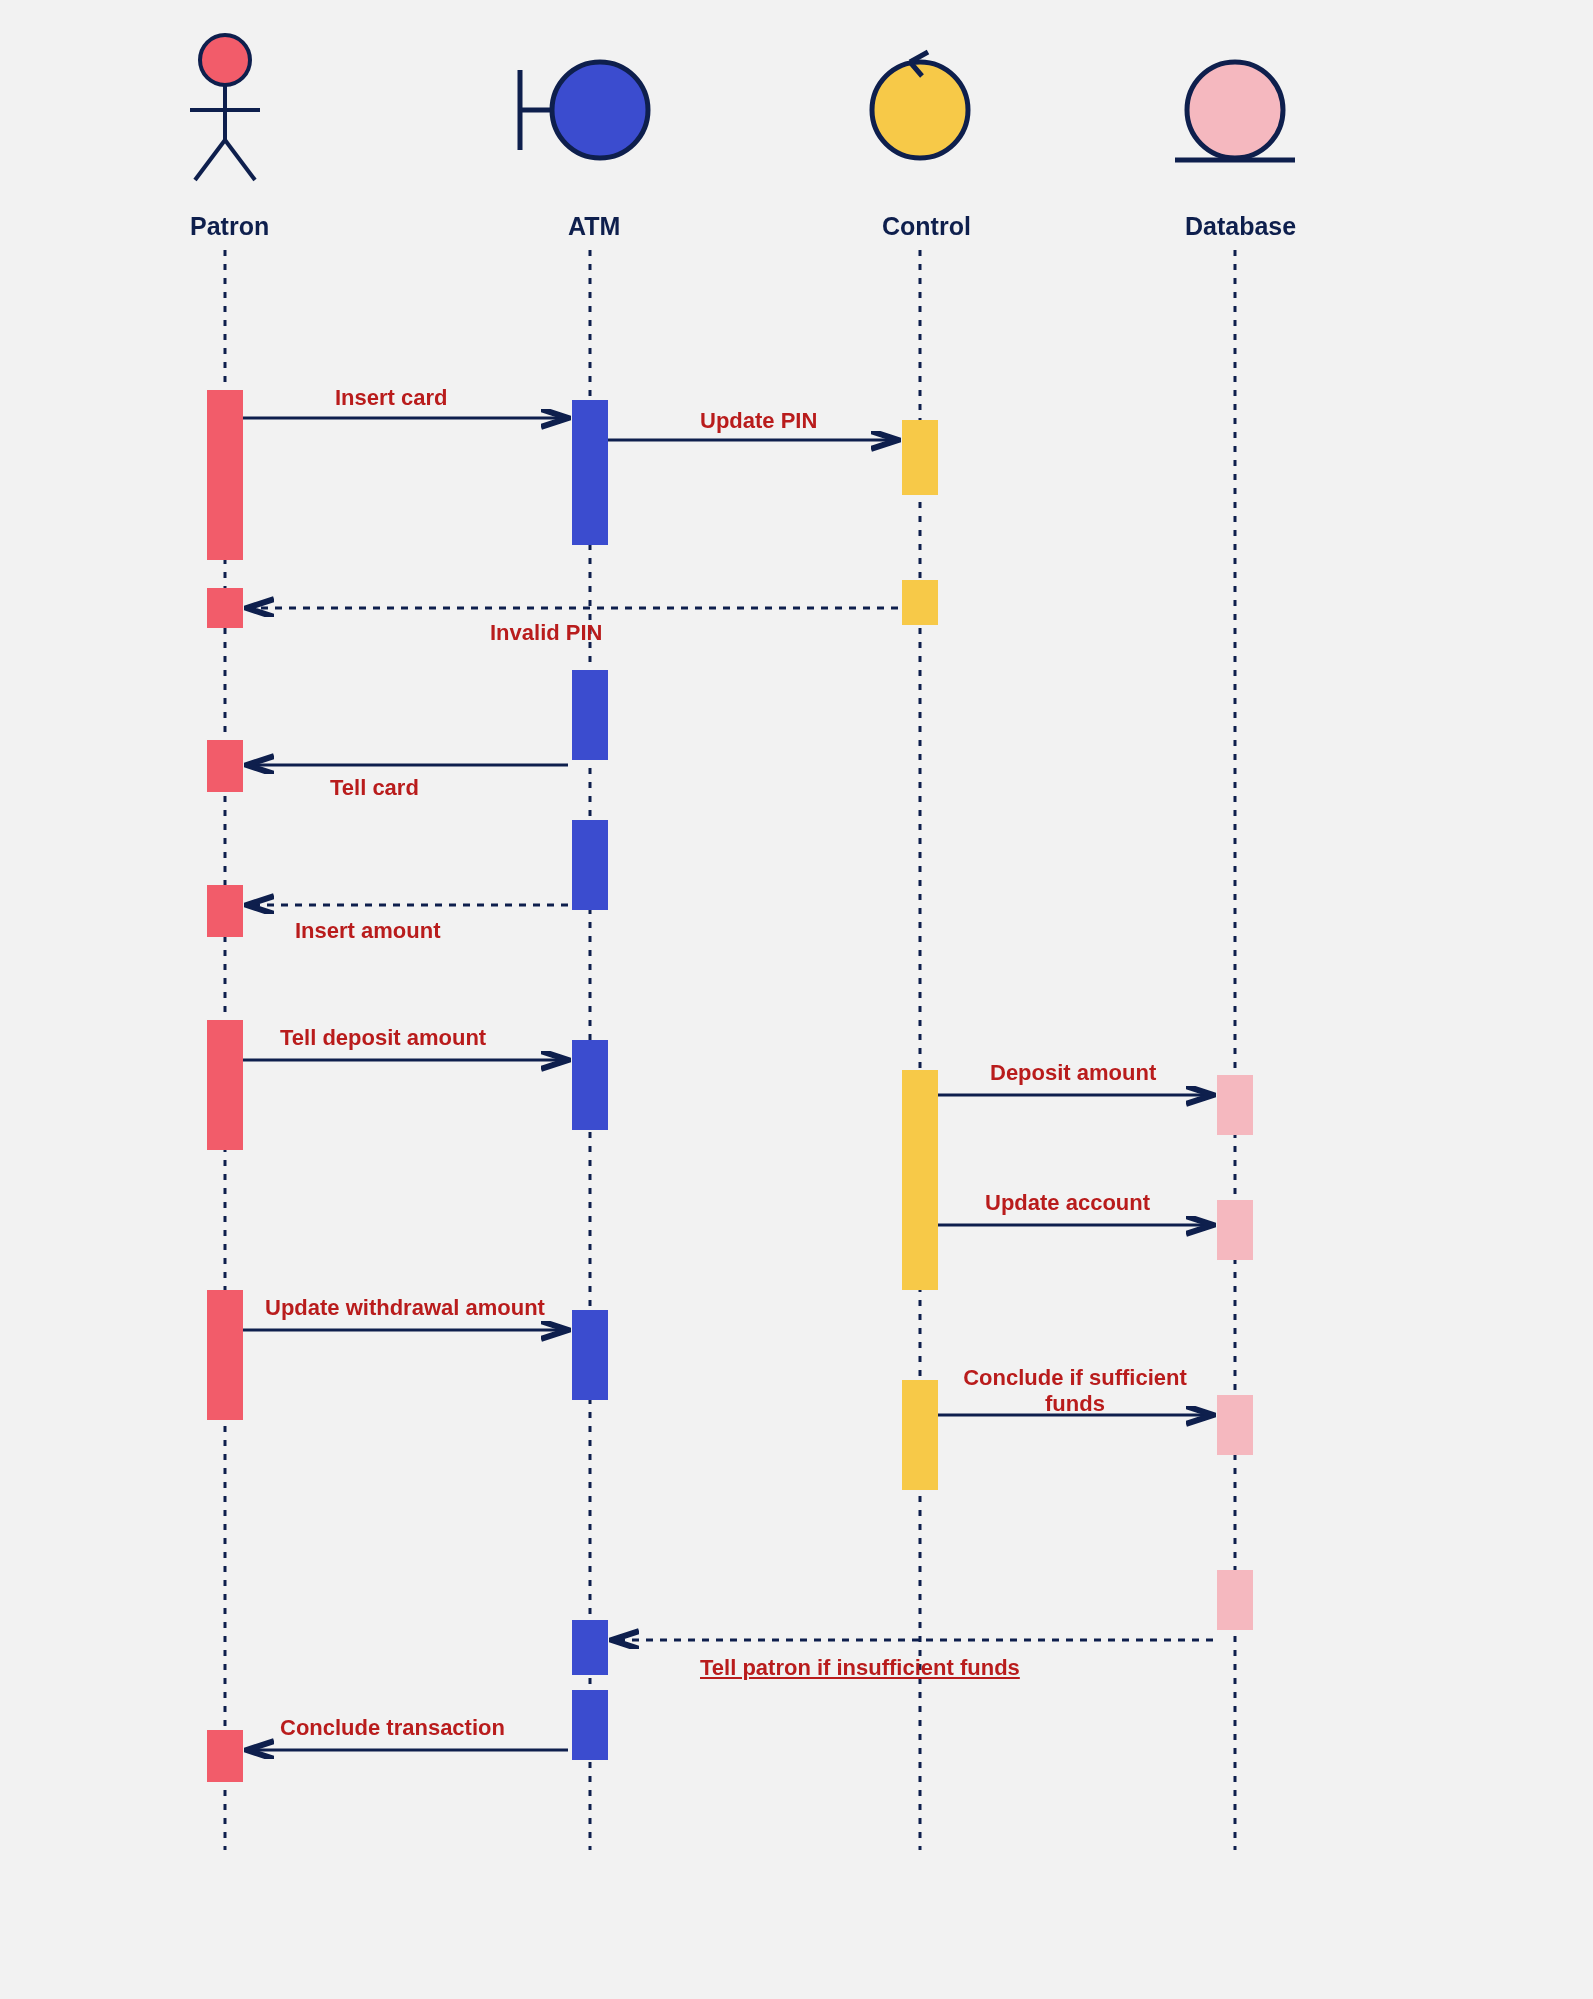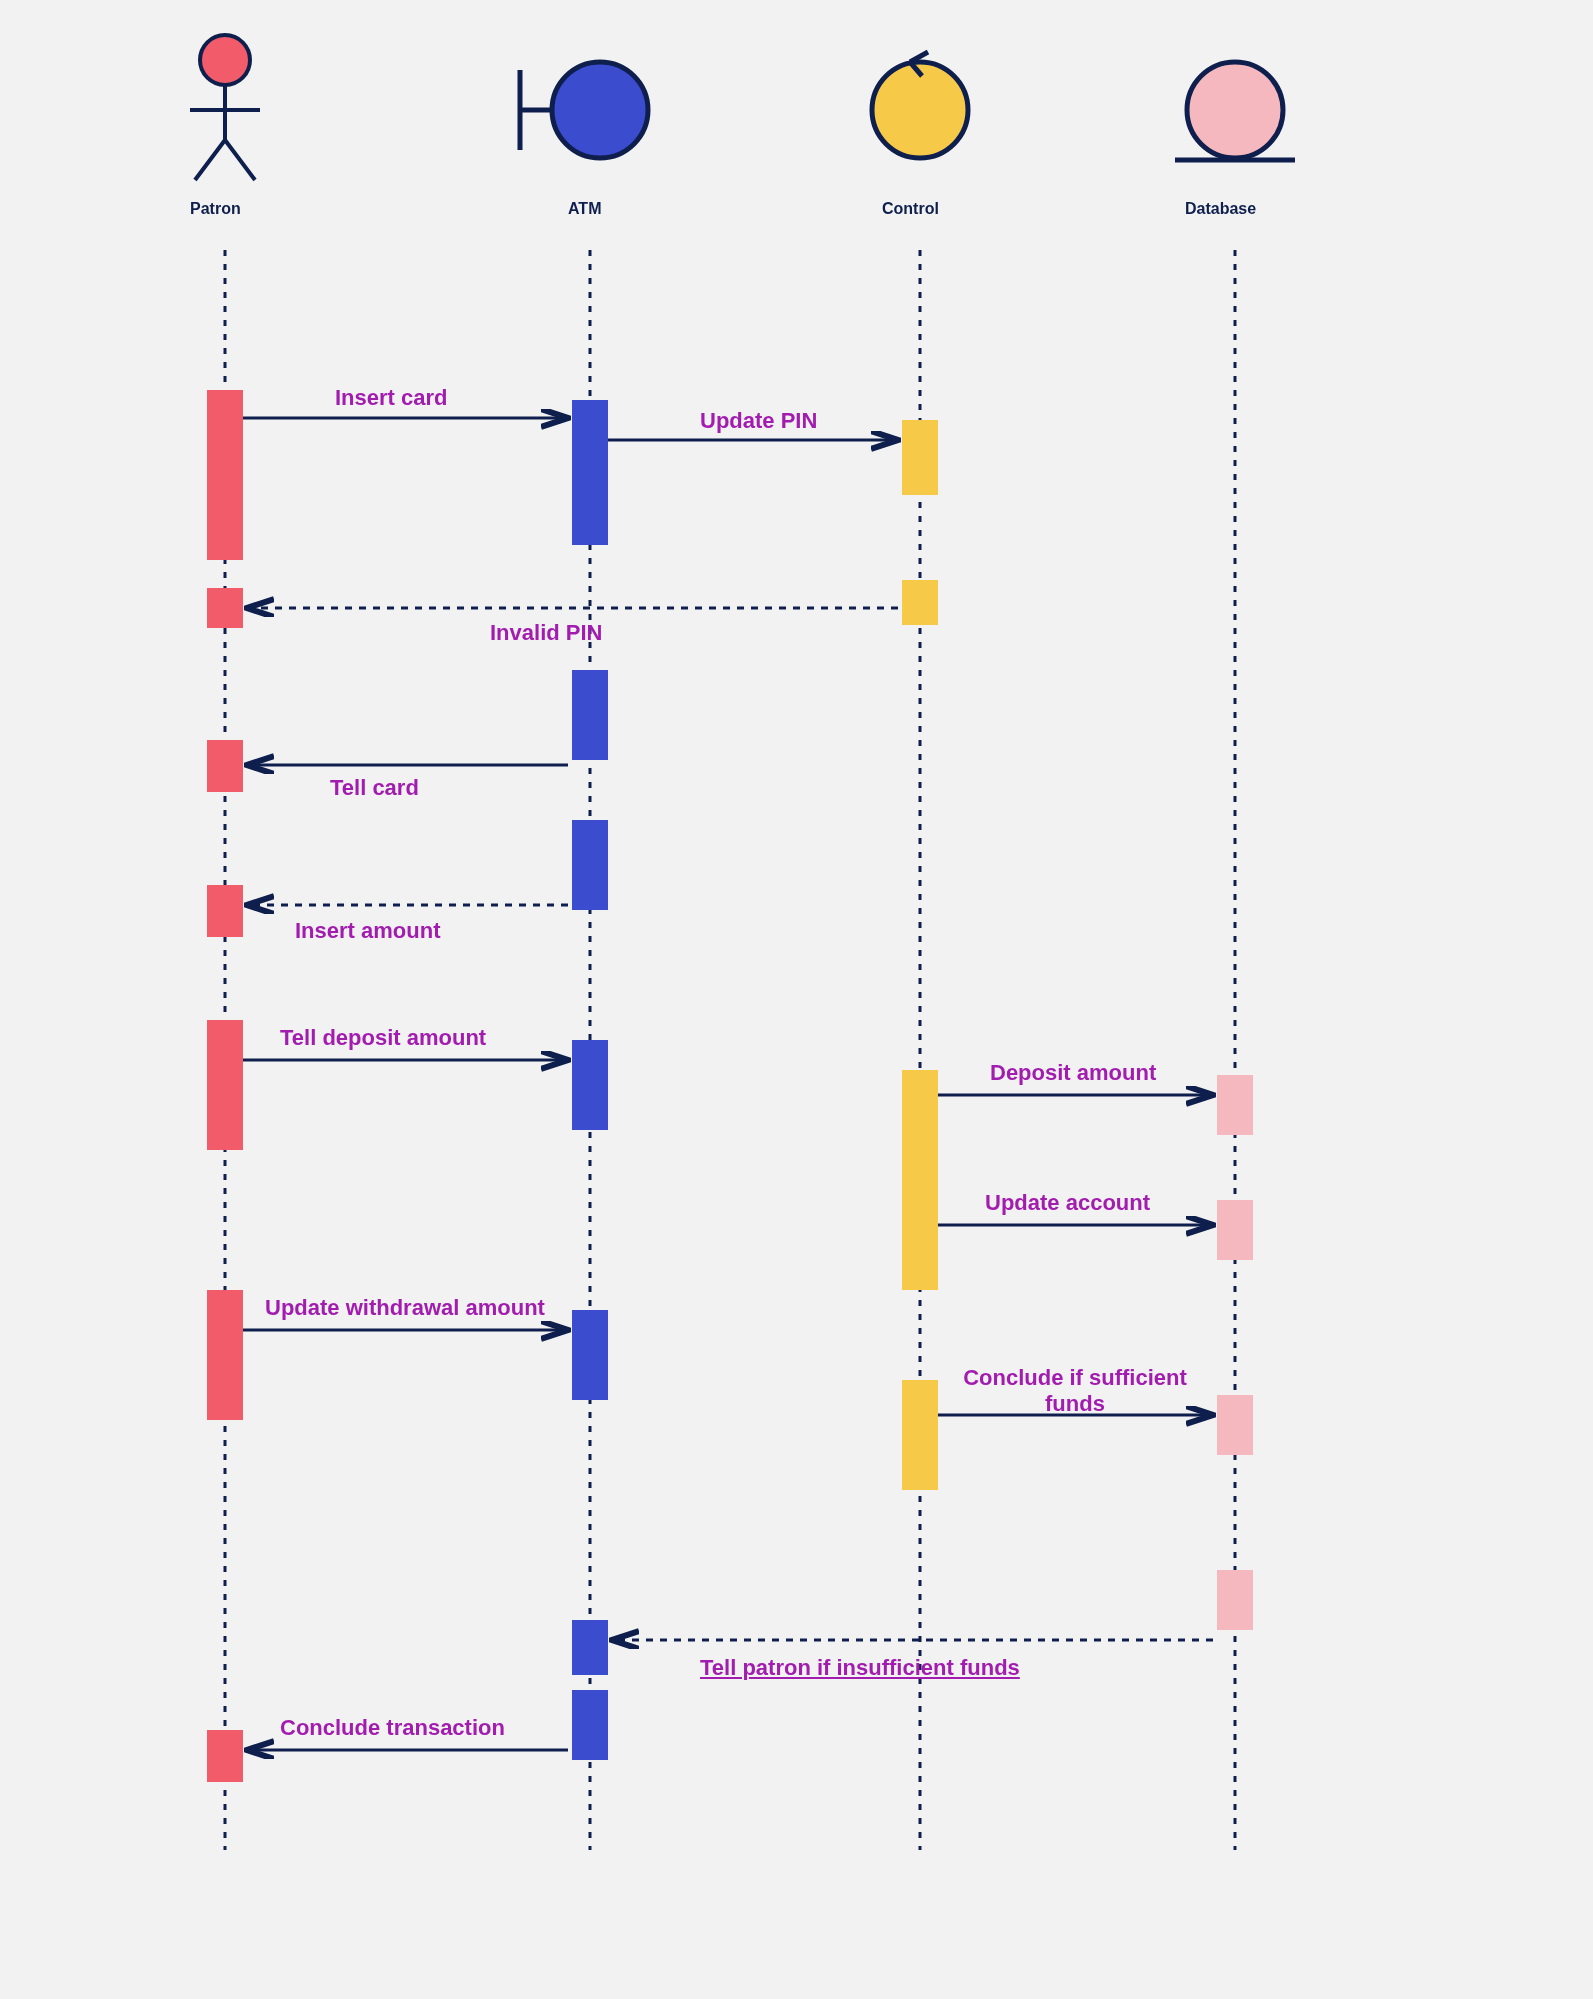--- a/index.html
+++ b/index.html
@@ -7,31 +7,32 @@
     background: #f2f2f2;
     font-family: -apple-system, BlinkMacSystemFont, "Segoe UI", Arial, sans-serif;
     width: 1593px;
     height: 1999px;
     position: relative;
     color: #0e1f4d;
   }
   svg { display: block; }
   .label {
     position: absolute;
-    font-size: 16px;
+    font-size: 25px;
     font-weight: 600;
     color: #0e1f4d;
     text-align: center;
     white-space: nowrap;
+    margin-top: 12px;
   }
   .msg {
     position: absolute;
     font-size: 22px;
     font-weight: 600;
-    color: #a21caf;
+    color: #b91c1c;
     text-align: center;
   }
 </style>
 </head>
 <body>
 
 <svg width="1593" height="1999">
   <defs>
     <marker id="arrow" markerWidth="10" markerHeight="10" refX="9" refY="3" orient="auto">
       <path d="M0,0 L9,3 L0,6" fill="none" stroke="#0e1f4d" stroke-width="2"></path>

